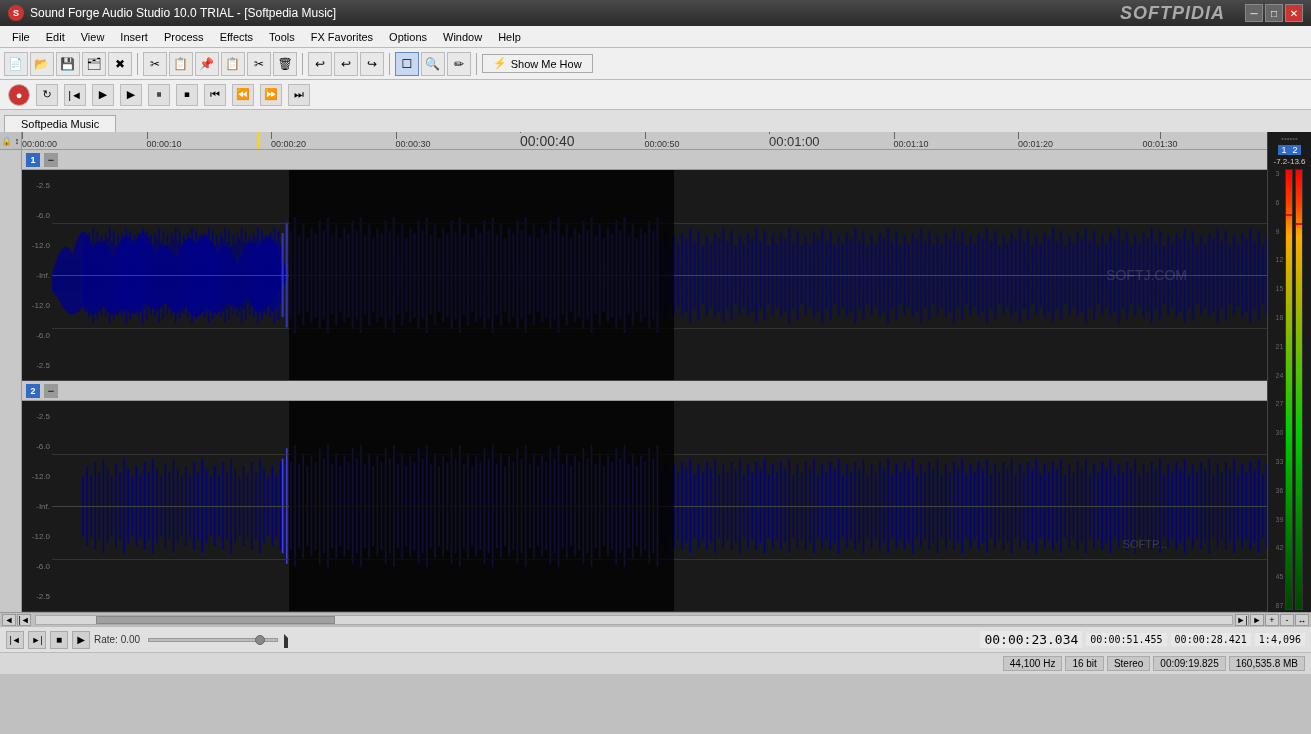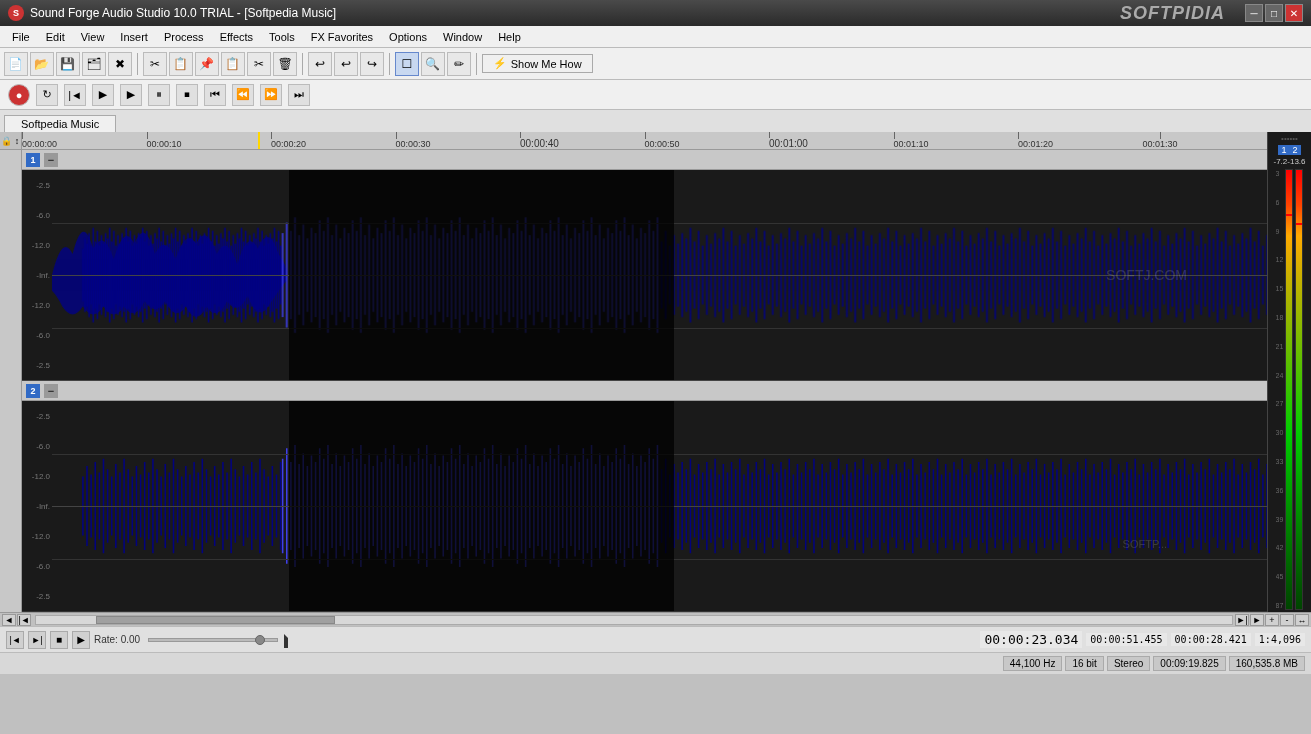--- a/index.html
+++ b/index.html
@@ -347,29 +347,29 @@
           <div style="position: absolute; left: 20%; top: 0px; bottom: 0px; display: flex; flex-direction: column; align-items: flex-start;">
             <div style="width:1px; height:8px; background:#666;"></div>
             <span style="font-size:9px; color:#333; white-space:nowrap;">00:00:20</span>
           </div>
           <div style="position: absolute; left: 30%; top: 0px; bottom: 0px; display: flex; flex-direction: column; align-items: flex-start;">
             <div style="width:1px; height:8px; background:#666;"></div>
             <span style="font-size:9px; color:#333; white-space:nowrap;">00:00:30</span>
           </div>
           <div style="position: absolute; left: 40%; top: 0px; bottom: 0px; display: flex; flex-direction: column; align-items: flex-start;">
             <div style="width:1px; height:8px; background:#666;"></div>
-            <span style="font-size:10px; color:#333; white-space:nowrap;text-align:center;">00:00:40</span>
+            <span style="font-size:14px; color:#333; white-space:nowrap;text-align:center;">00:00:40</span>
           </div>
           <div style="position: absolute; left: 50%; top: 0px; bottom: 0px; display: flex; flex-direction: column; align-items: flex-start;">
             <div style="width:1px; height:8px; background:#666;"></div>
             <span style="font-size:9px; color:#333; white-space:nowrap;">00:00:50</span>
           </div>
           <div style="position: absolute; left: 60%; top: 0px; bottom: 0px; display: flex; flex-direction: column; align-items: flex-start;">
             <div style="width:1px; height:8px; background:#666;"></div>
-            <span style="font-size:10px; color:#333; white-space:nowrap;">00:01:00</span>
+            <span style="font-size:13px; color:#333; white-space:nowrap;">00:01:00</span>
           </div>
           <div style="position: absolute; left: 70%; top: 0px; bottom: 0px; display: flex; flex-direction: column; align-items: flex-start;">
             <div style="width:1px; height:8px; background:#666;"></div>
             <span style="font-size:9px; color:#333; white-space:nowrap;">00:01:10</span>
           </div>
           <div style="position: absolute; left: 80%; top: 0px; bottom: 0px; display: flex; flex-direction: column; align-items: flex-start;">
             <div style="width:1px; height:8px; background:#666;"></div>
             <span style="font-size:9px; color:#333; white-space:nowrap;">00:01:20</span>
           </div>
           <div style="position: absolute; left: 90%; top: 0px; bottom: 0px; display: flex; flex-direction: column; align-items: center;">

